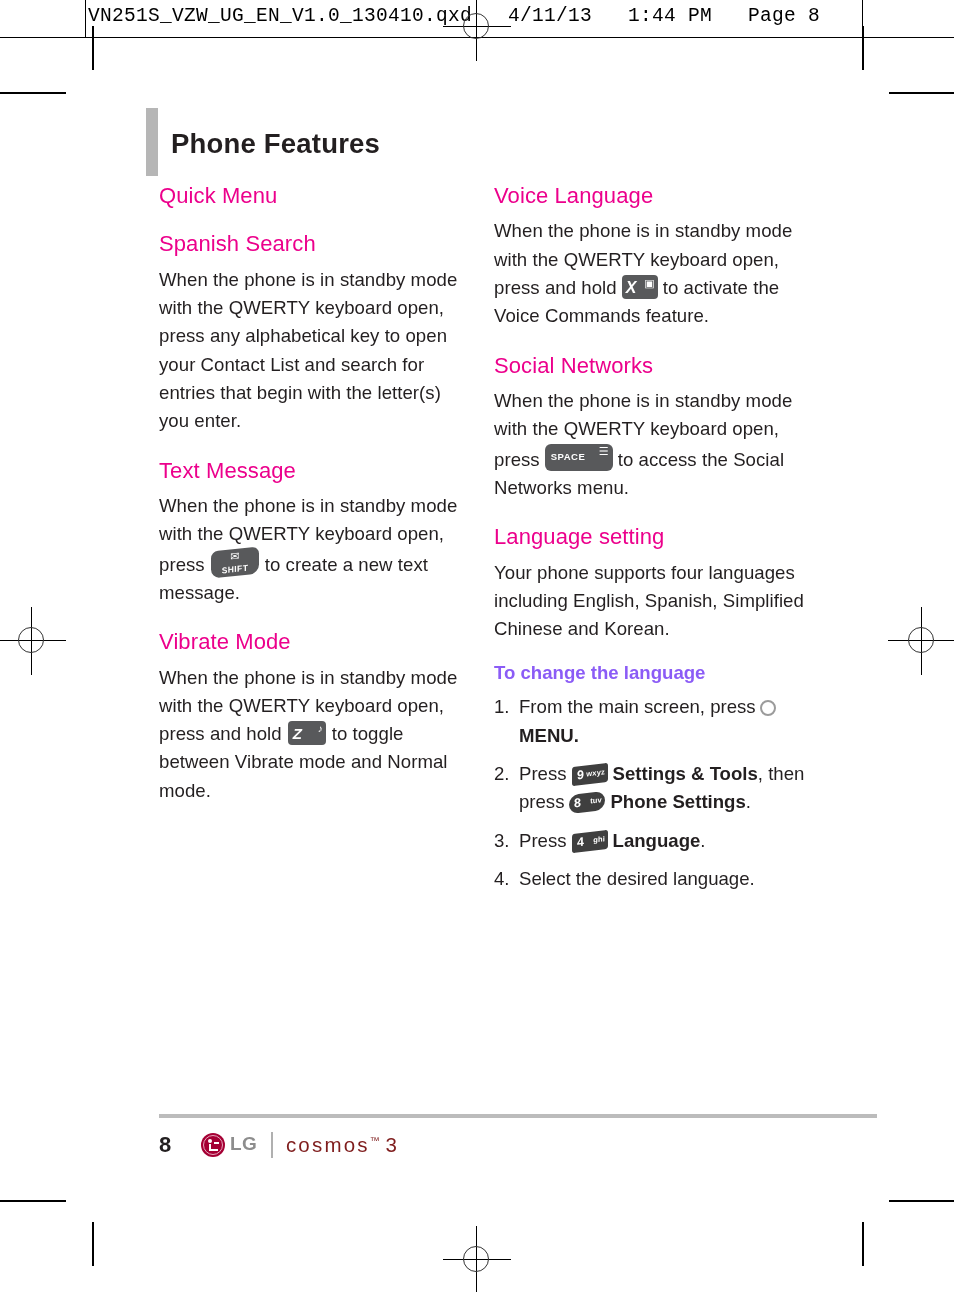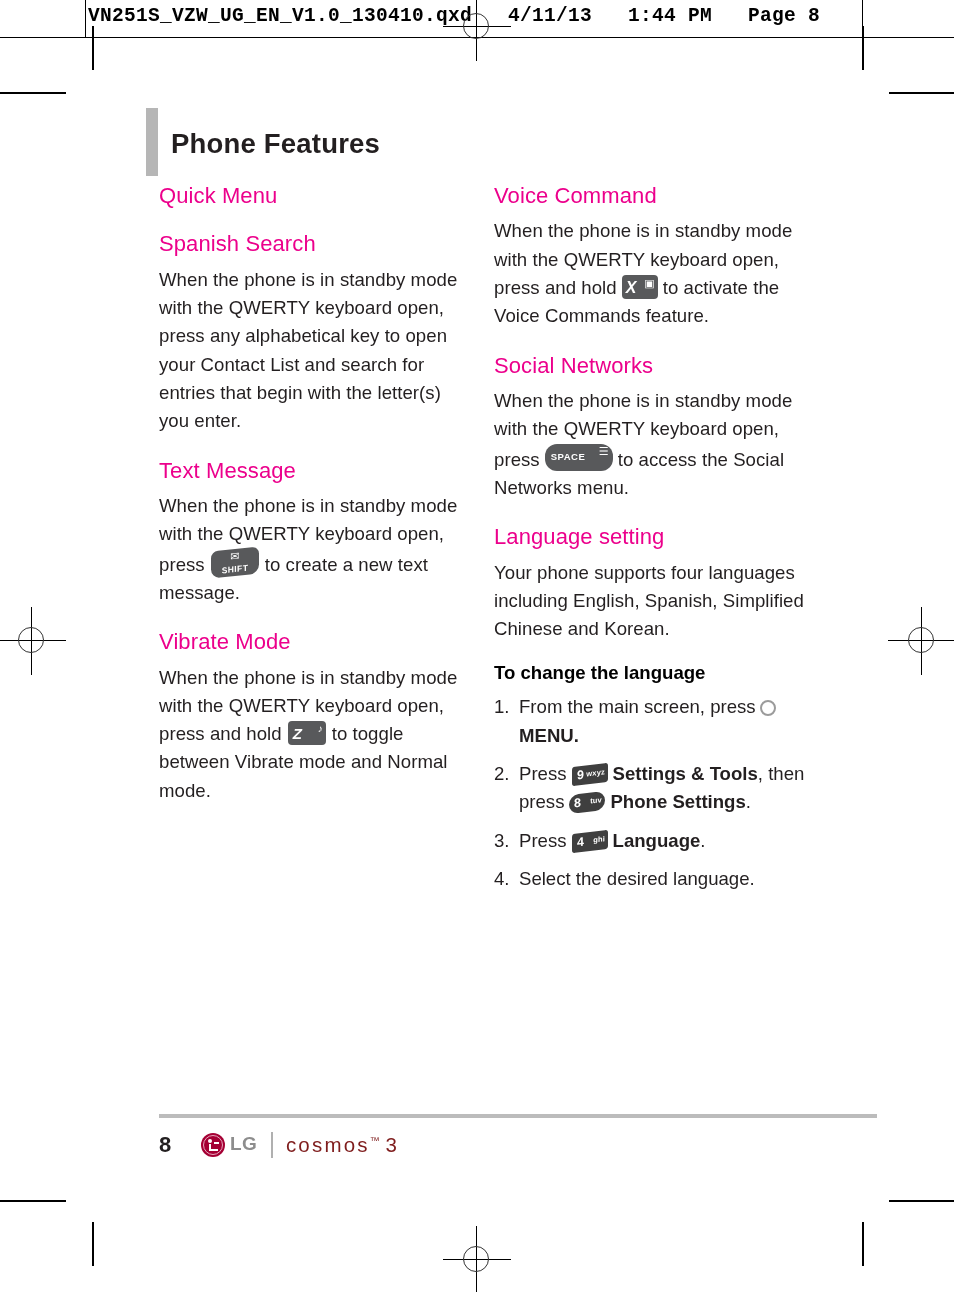--- a/index.html
+++ b/index.html
@@ -26,21 +26,20 @@
     width: 954px; height: 1px; background: #000;
   }
   #prepress-header .hdr-text {
     position: absolute;
     left: 88px; top: 5px;
     font-family: "Liberation Mono", monospace;
     font-size: 19.5px;
     letter-spacing: 0.3px;
     color: #000;
     white-space: pre;
-    font-weight: bold;
   }
   #prepress-header .hdr-vrule-l {
     position: absolute; left: 85px; top: 0px; width: 1px; height: 38px; background: #000;
   }
   #prepress-header .hdr-vrule-r {
     position: absolute; left: 862px; top: 0px; width: 1px; height: 38px; background: #000;
   }
 
   
   .crop-h { position: absolute; height: 1.5px; background: #000; }
@@ -115,21 +114,21 @@
     color: #231f20;
     line-height: 28.3px;
     margin: 0;
     letter-spacing: 0.05px;
   }
   .body-text b, .bold { font-weight: 700; }
 
   .sub-heading {
     font-size: 18.6px;
     font-weight: 700;
-    color: #000000;
+    color: #8b5cf6;
     margin: 0 0 6px 0;
     line-height: 28px;
   }
 
   ol.steps {
     list-style: none;
     margin: 0;
     padding: 0;
   }
   ol.steps li {
@@ -201,21 +200,21 @@
     position: absolute; left: 5px; top: 5px;
     font-size: 15px; font-weight: 700; font-style: italic;
   }
   .key-z .k-sym {
     position: absolute; right: 3px; top: 3px;
     font-size: 10px; line-height: 1;
   }
   
   .key-space {
     width: 68px; height: 27px;
-    border-radius: 12px;
+    border-radius: 6px;
     margin: 0 5px;
   }
   .key-space .k-label {
     position: absolute; left: 6px; top: 8px;
     font-size: 9.5px; font-weight: 700; letter-spacing: 0.5px;
   }
   .key-space .k-sym {
     position: absolute; right: 4px; top: 2px;
     font-size: 11px; line-height: 1;
   }
@@ -409,21 +408,21 @@
     <div class="section-block">
       <h2 class="section-heading">Vibrate Mode</h2>
       <p class="body-text"><span>When the phone is in standby mode with the QWERTY keyboard open, press and hold</span><span class="keyicon key-z"><span class="k-letter">Z</span><span class="k-sym">♪</span></span><span>to toggle between Vibrate mode and Normal mode.</span></p>
     </div>
 
   </div>
 
   <div class="column" id="col-right">
 
     <div class="section-block">
-      <h2 class="section-heading">Voice Command</h2>
+      <h2 class="section-heading">Voice Language</h2>
       <p class="body-text"><span>When the phone is in standby mode with the QWERTY keyboard open, press and hold</span><span class="keyicon key-x"><span class="k-letter">X</span><span class="k-sym">▣</span></span><span>to activate the Voice Commands feature.</span></p>
     </div>
 
     <div class="section-block">
       <h2 class="section-heading">Social Networks</h2>
       <p class="body-text"><span>When the phone is in standby mode with the QWERTY keyboard open, press</span><span class="keyicon key-space"><span class="k-label">SPACE</span><span class="k-sym">☰</span></span><span>to access the Social Networks menu.</span></p>
     </div>
 
     <div class="section-block">
       <h2 class="section-heading">Language setting</h2>

